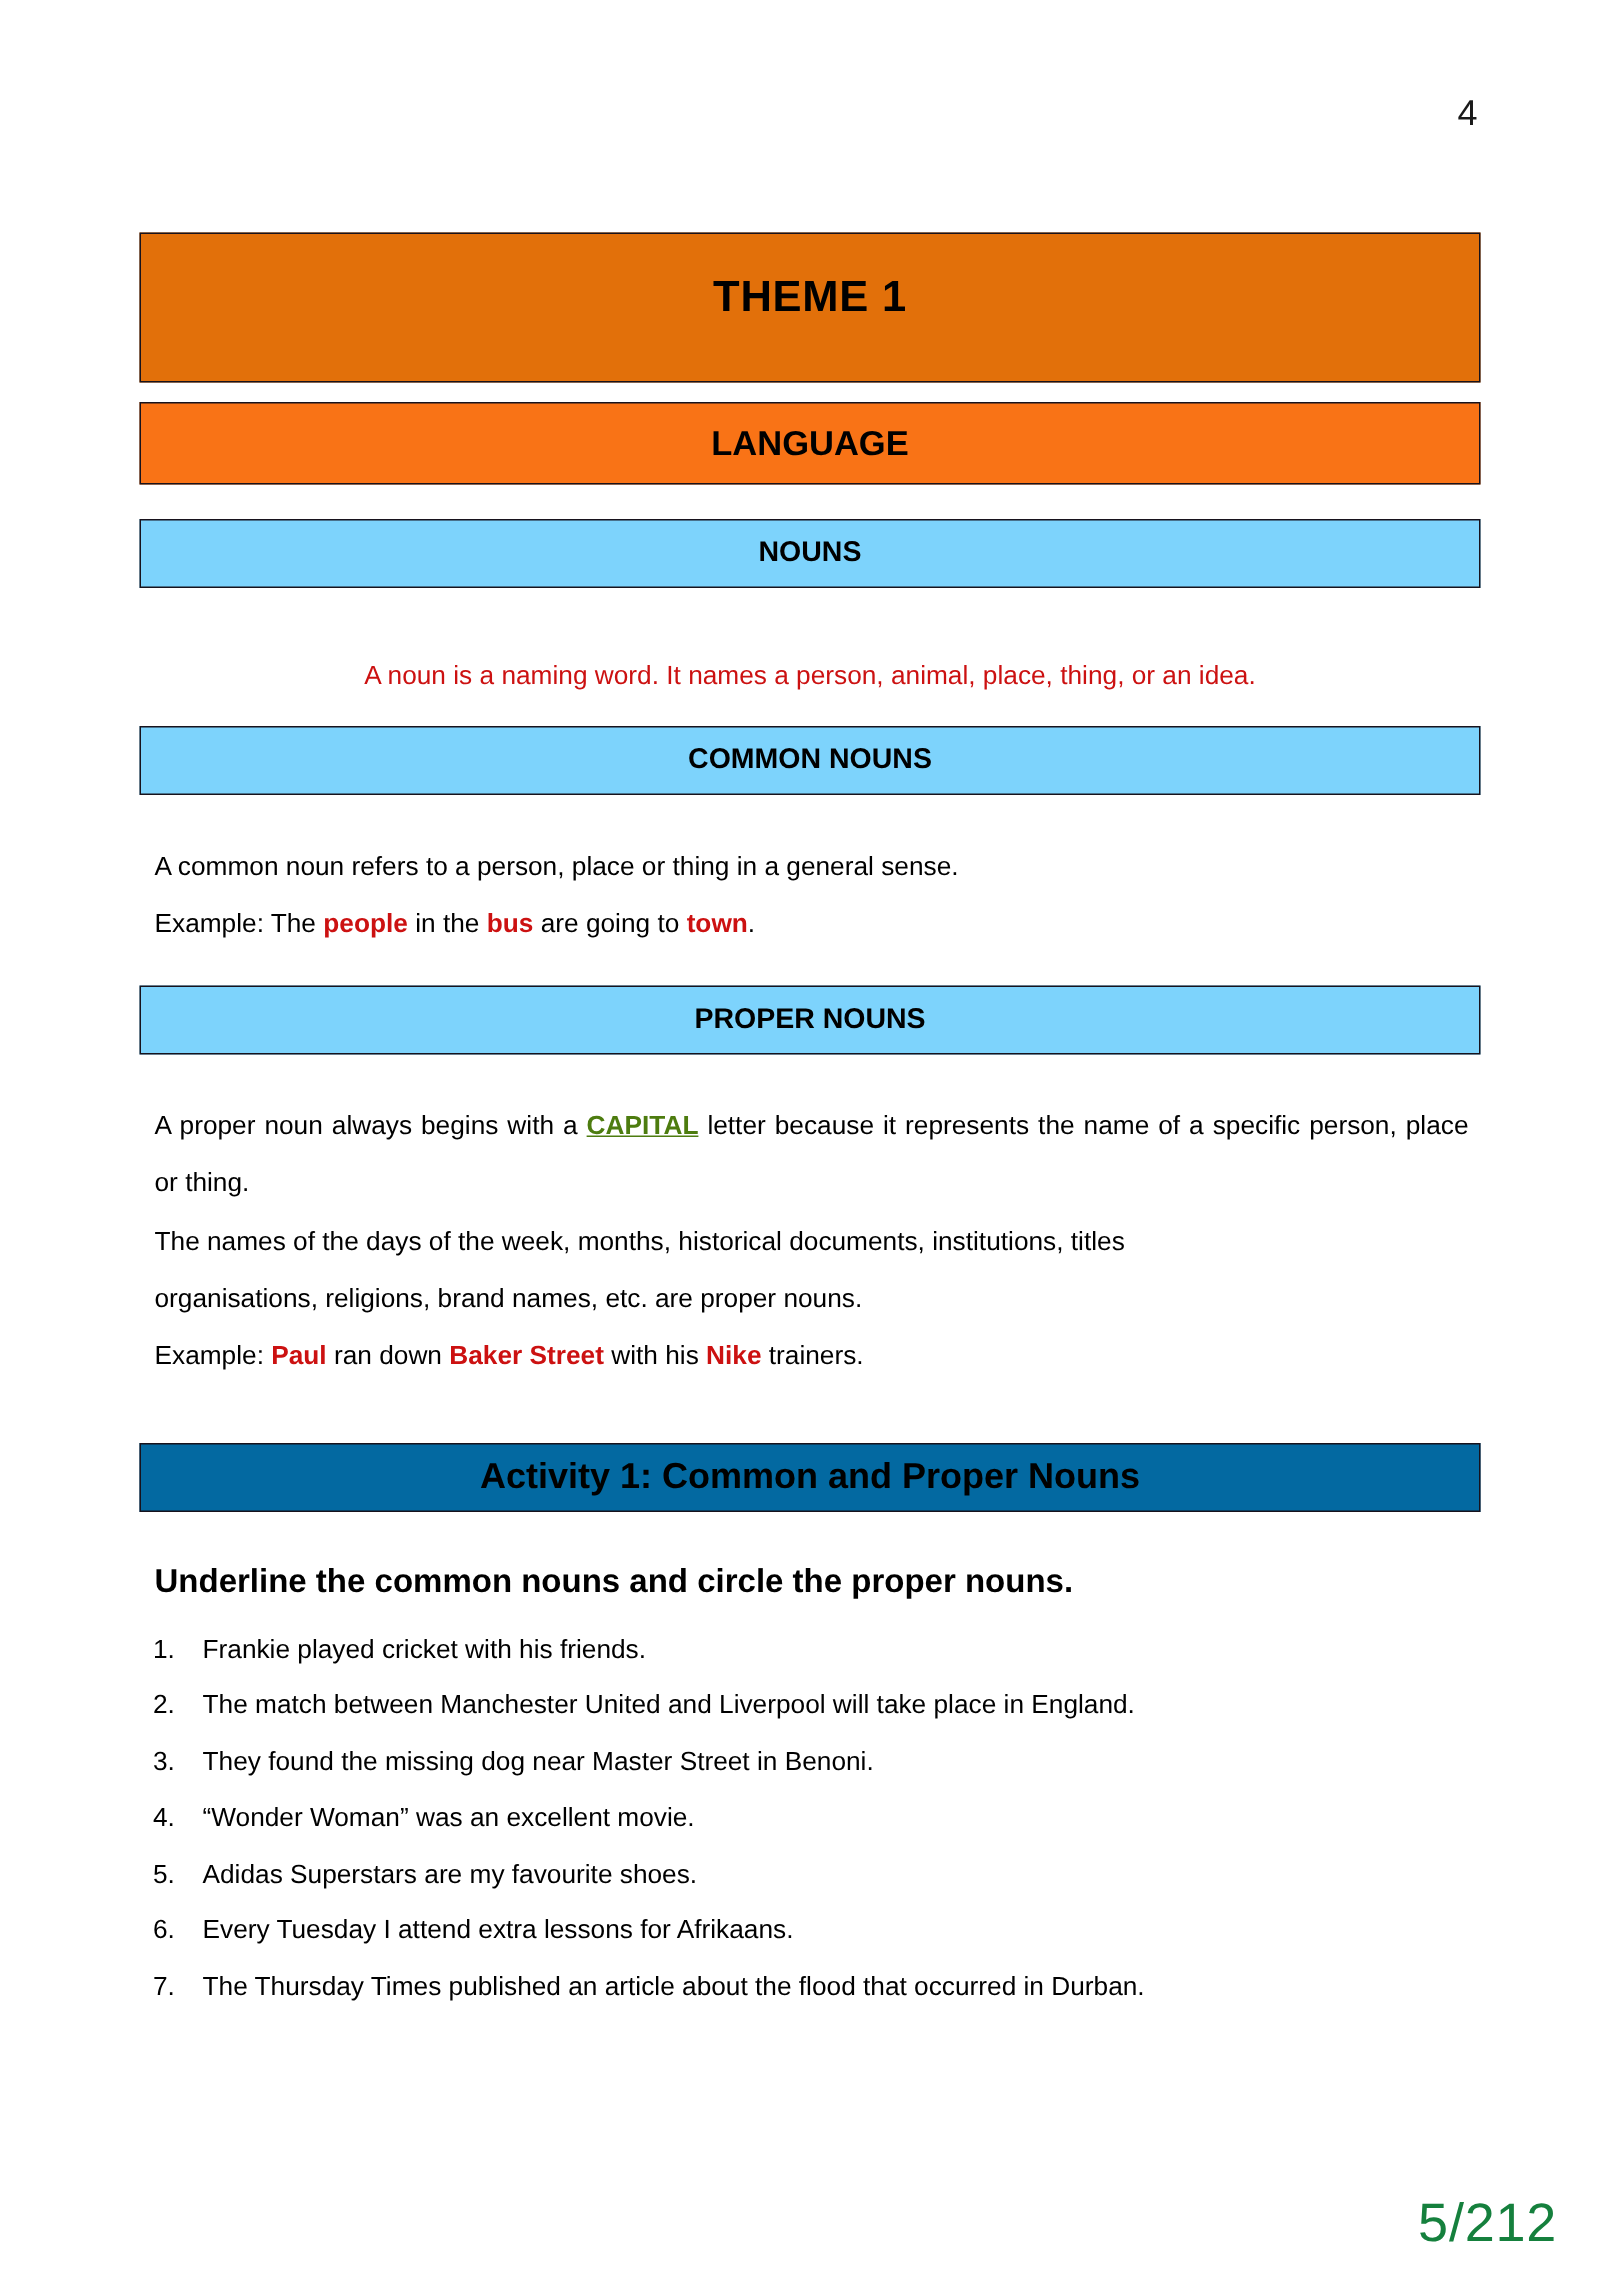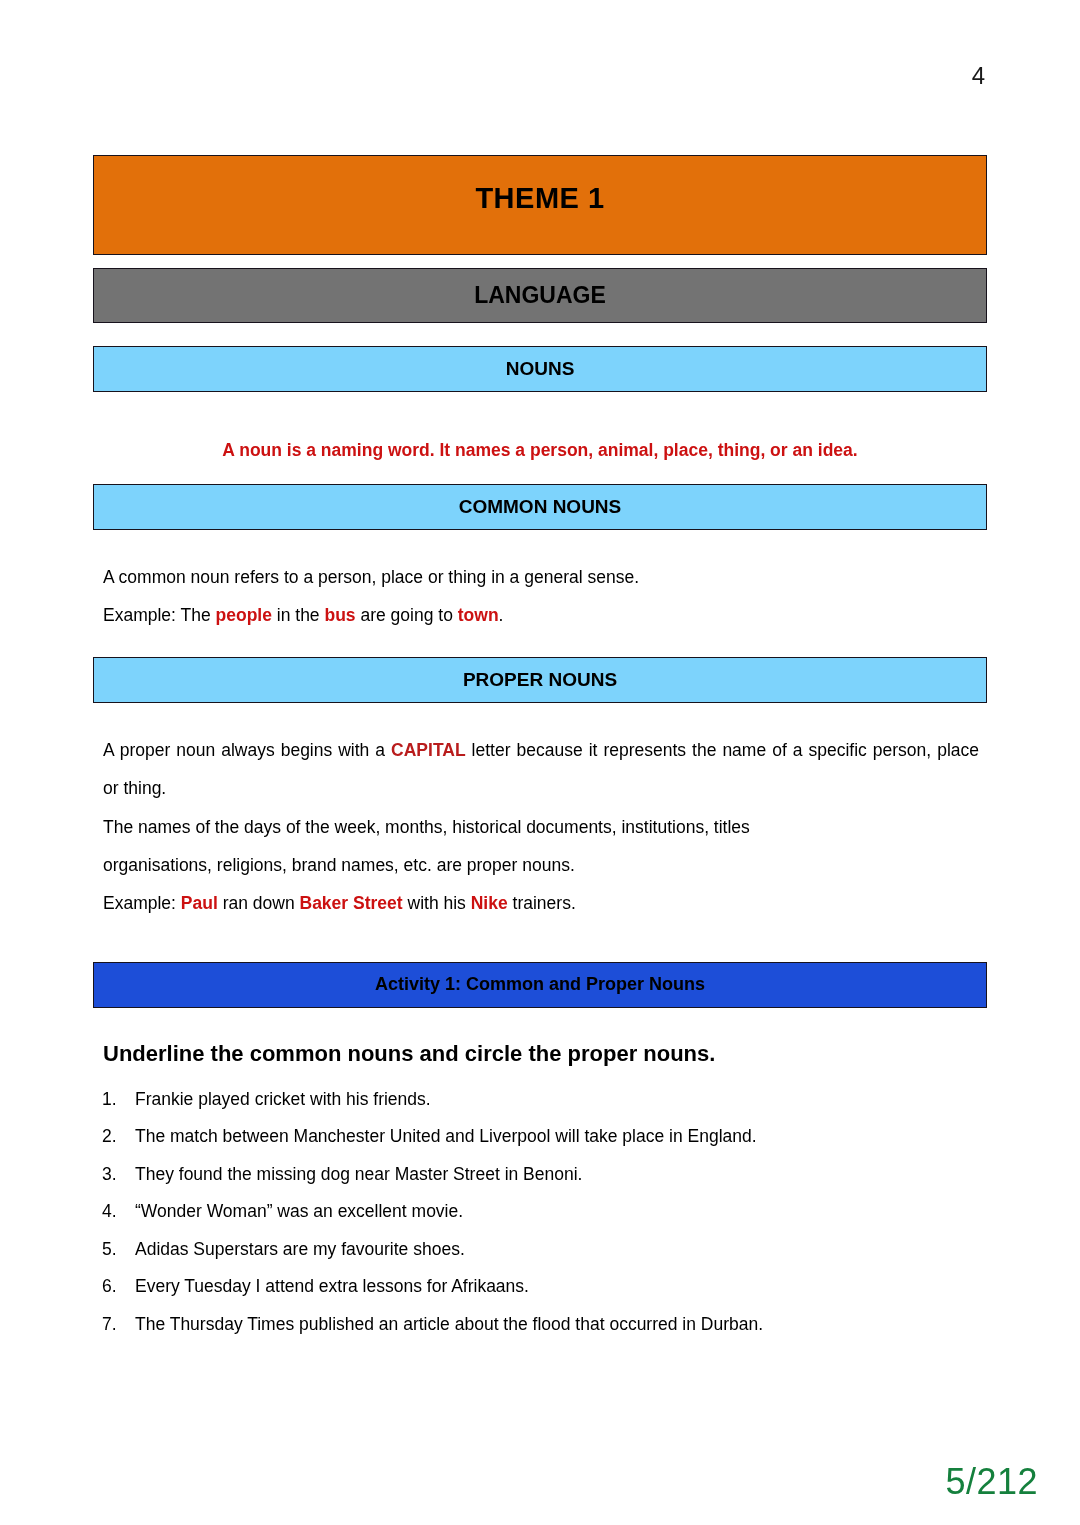--- a/index.html
+++ b/index.html
@@ -55,43 +55,43 @@
   .banner-theme {
     height: 100px;
     background: #e2700a;
     font-size: 29px;
     letter-spacing: 0.5px;
     padding-top: 26px;
     align-items: flex-start;
   }
   .banner-language {
     height: 55px;
-    background: #737373;
+    background: #f97316;
     font-size: 23px;
     margin-top: 13px;
   }
   .banner-section {
     height: 46px;
     background: #7dd3fc;
     font-size: 19px;
     margin-top: 23px;
   }
   .banner-activity {
     height: 46px;
-    background: #1d4ed8;
-    font-size: 18px;
+    background: #0369a1;
+    font-size: 24px;
     margin-top: 40px;
   }
 
   
   .definition {
     margin-top: 48px;
     text-align: center;
     color: #cc1111;
-    font-weight: bold;
+    font-weight: normal;
     font-size: 17.5px;
     line-height: 1.2;
   }
 
   
   .body-block {
     margin-top: 28px;
     padding-left: 10px;
     padding-right: 8px;
     font-size: 17.5px;
@@ -102,21 +102,22 @@
   }
   .body-block p {
     margin: 0;
   }
   .red {
     color: #cc1111;
     font-weight: bold;
   }
   .bold {
     font-weight: bold;
-    color: #b91c1c;
+    color: #4d7c0f;
+    text-decoration: underline;
   }
 
   
   .instruction {
     margin-top: 32px;
     padding-left: 10px;
     font-size: 22px;
     font-weight: bold;
     line-height: 1.3;
   }

